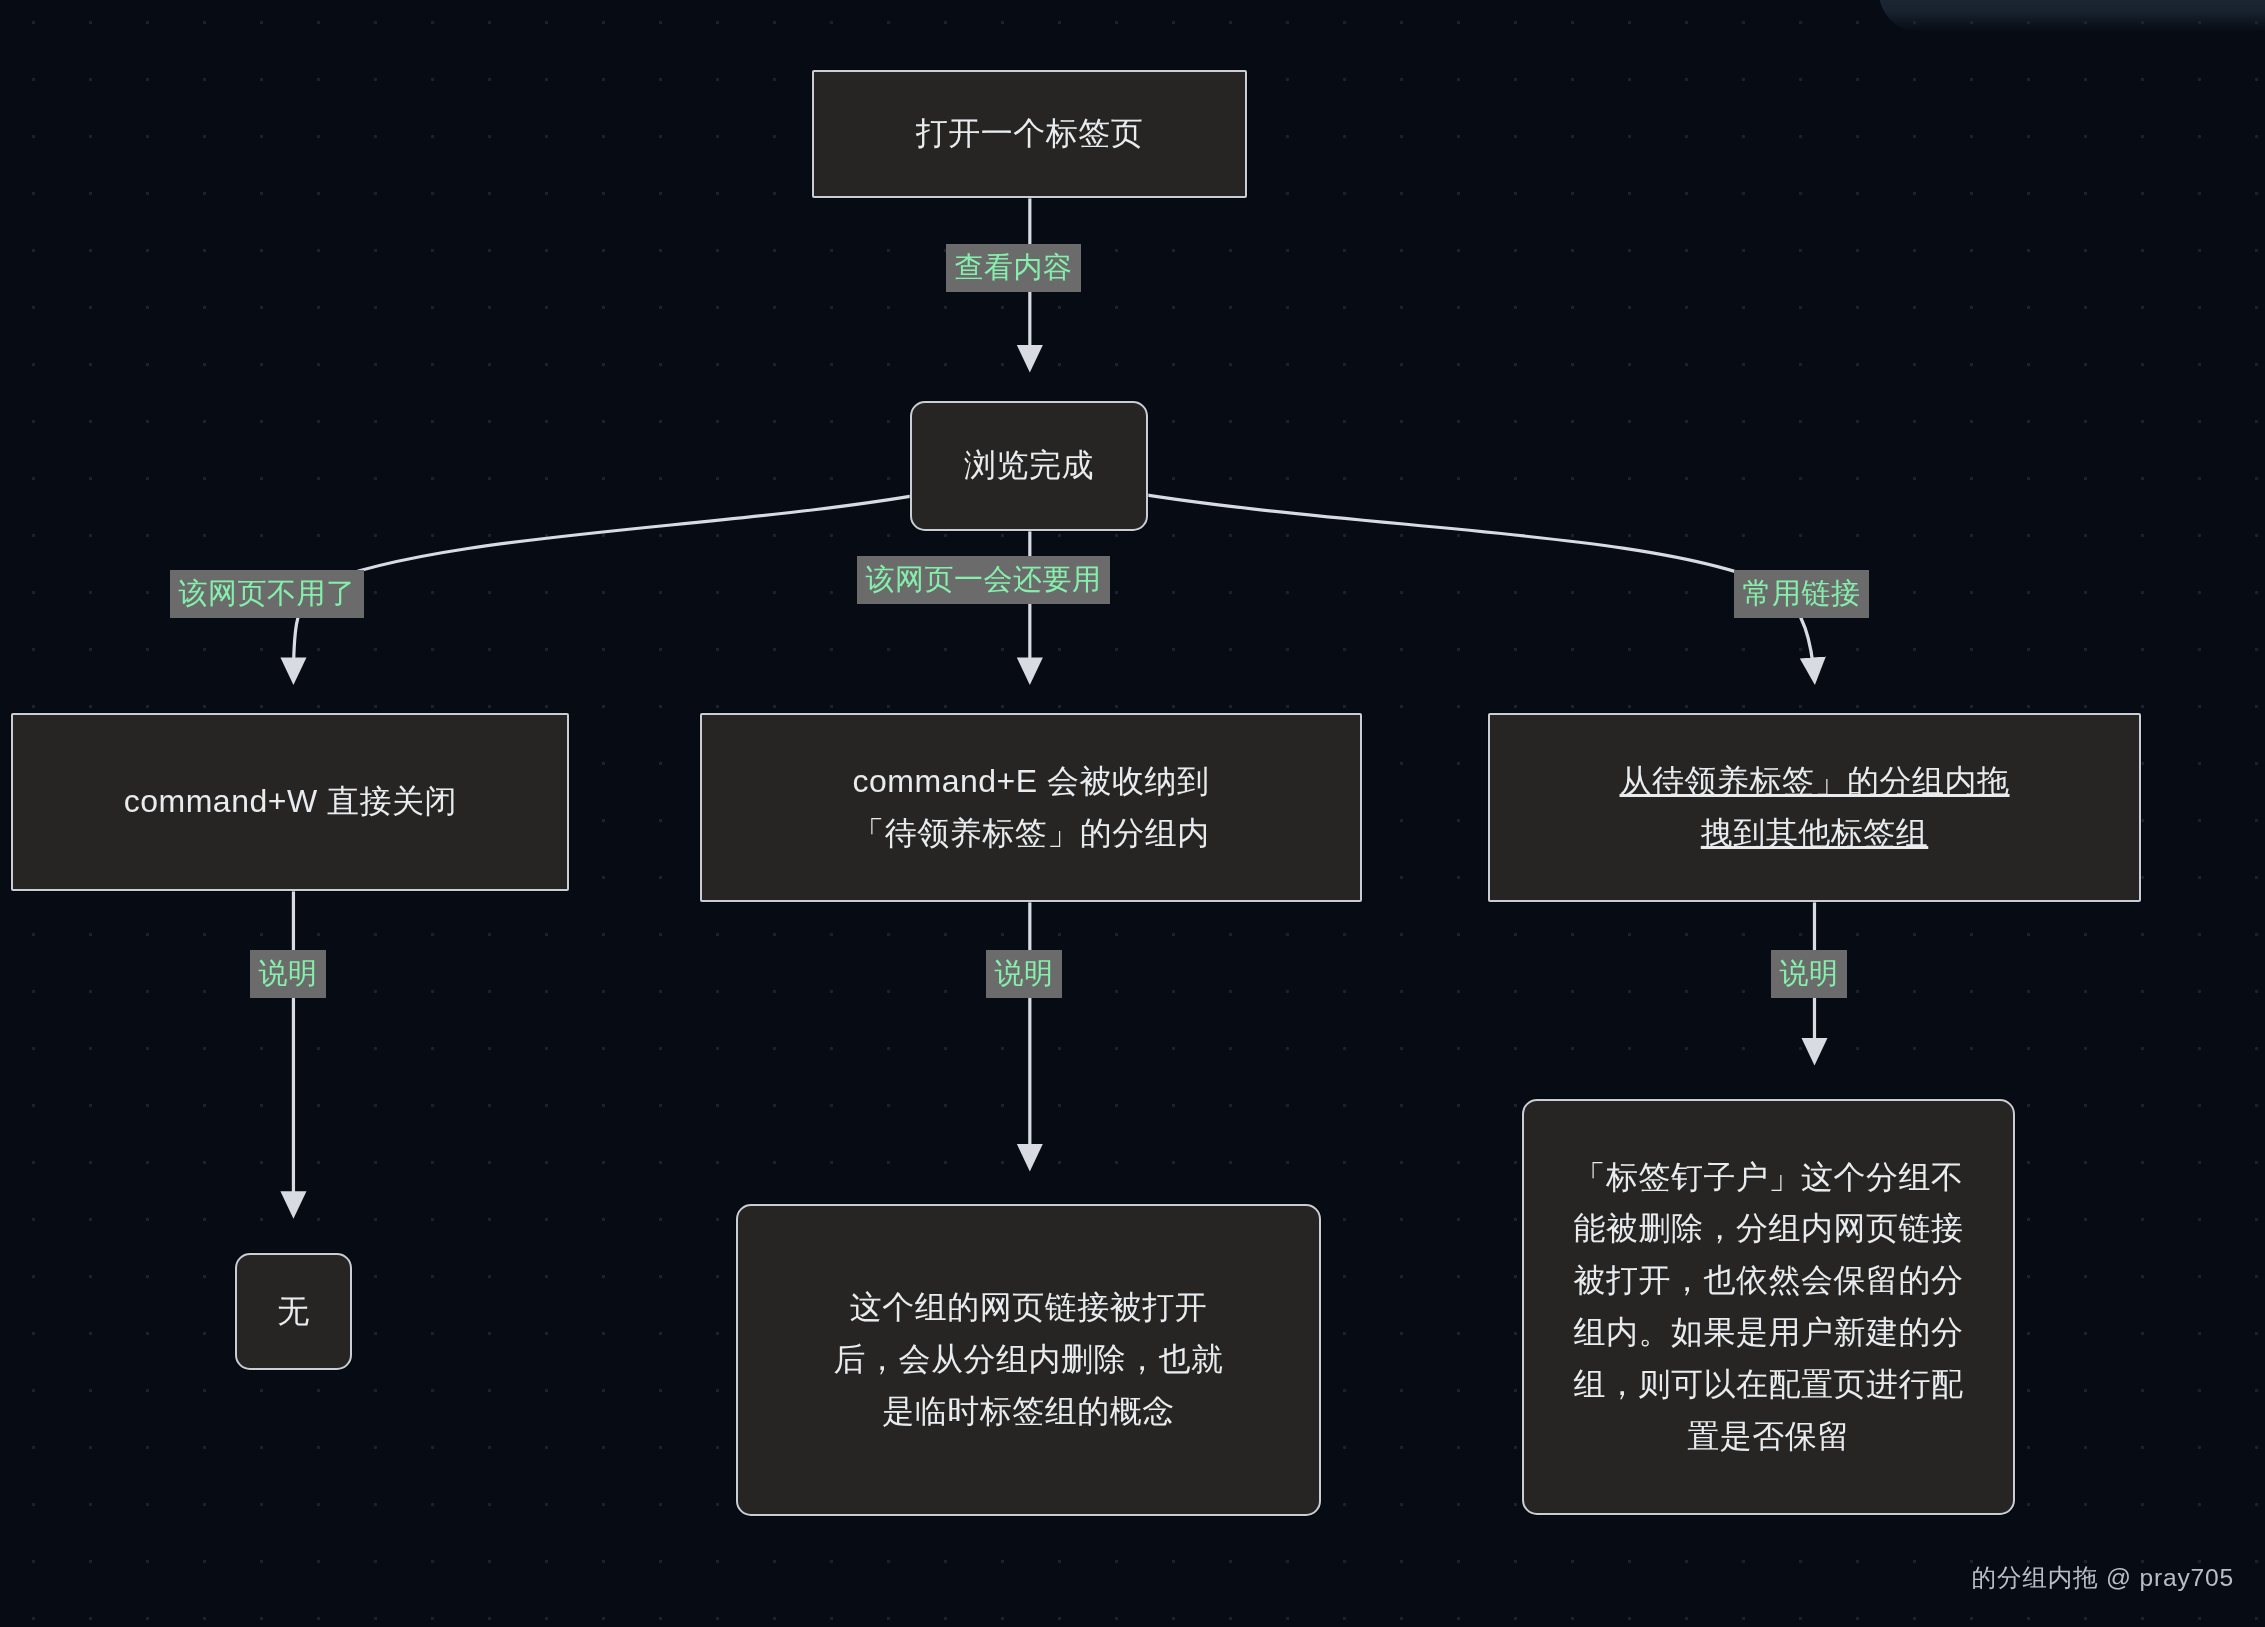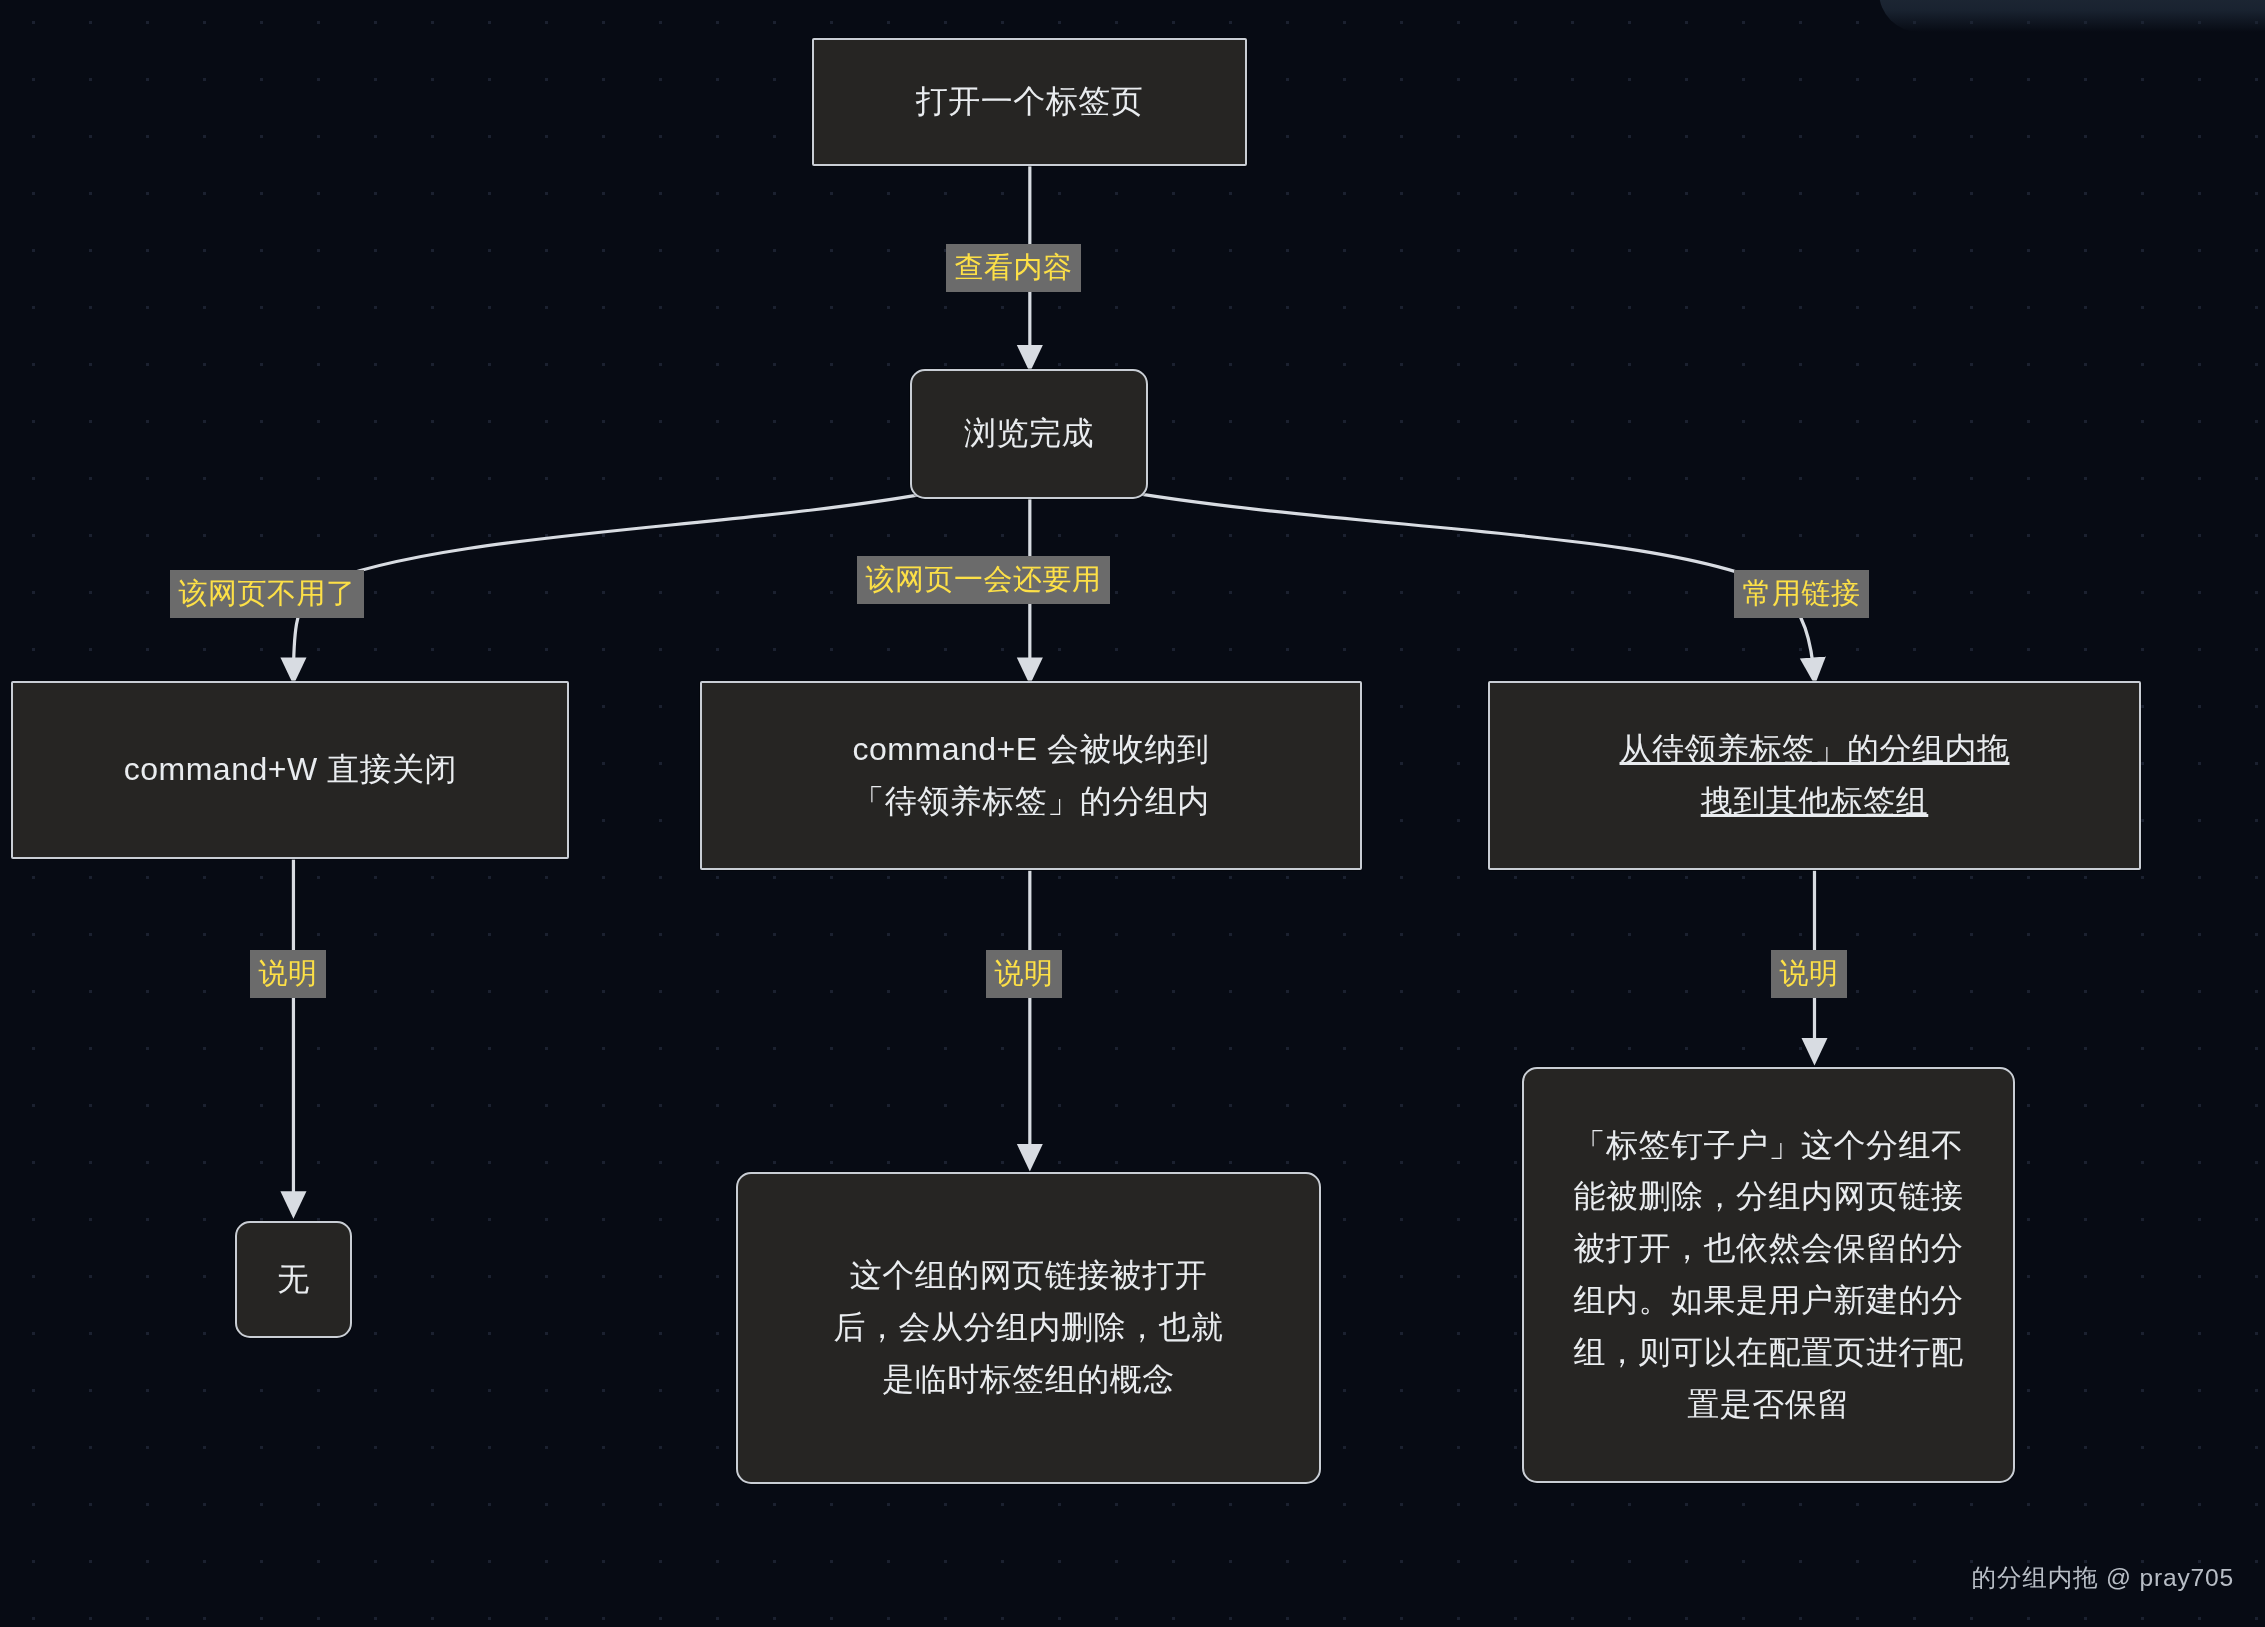--- a/index.html
+++ b/index.html
@@ -55,30 +55,31 @@
     color: #e9ecef;
     display: flex;
     align-items: center;
     justify-content: center;
     text-align: center;
     line-height: 1.62;
     letter-spacing: 0.5px;
     font-size: 32px;
     padding: 9.5px 21px;
     box-shadow: 0 0 0 0.9px rgba(0,0,0,0.35);
+    margin-top: 32px;
   }
   .node.rounded { border-radius: 15px; }
   .node.square  { border-radius: 1.9px; }
 
   .node .txt { white-space: pre-line; display: block; }
 
   .edge-label {
     position: absolute;
     background: #6b6b6b;
-    color: #fde047;
+    color: #86efac;
     font-size: 29px;
     line-height: 1.18;
     padding: 5.7px 8.5px 7.6px 8.5px;
     white-space: nowrap;
     letter-spacing: 0.5px;
     box-sizing: border-box;
   }
 
   #watermark {
     position: absolute;

